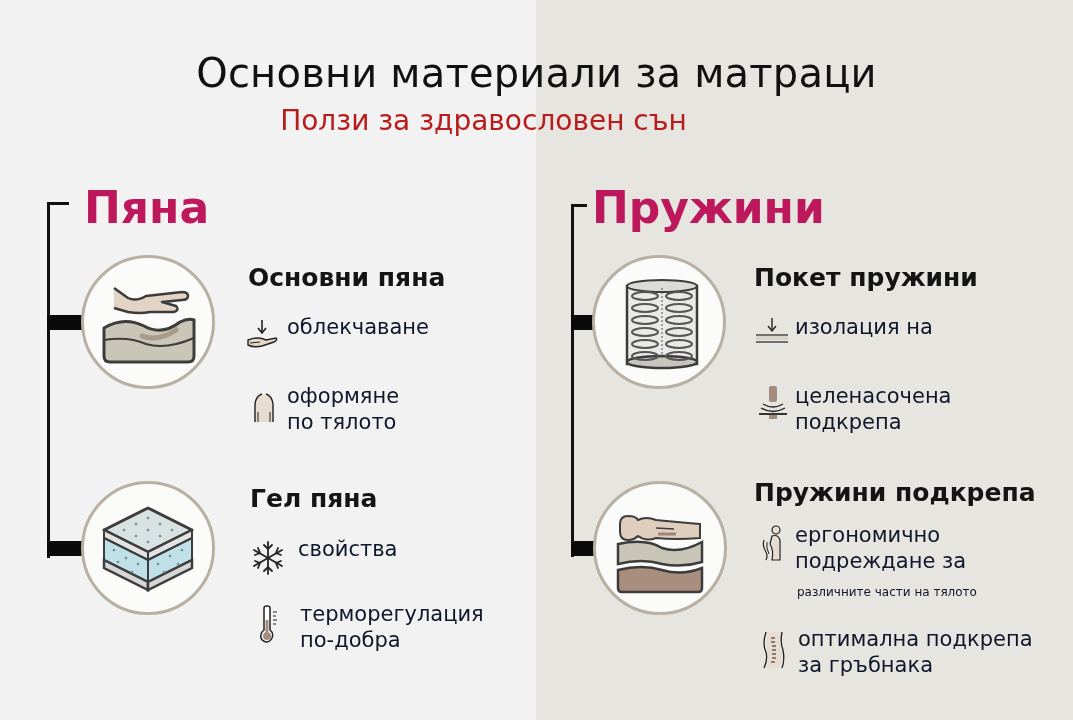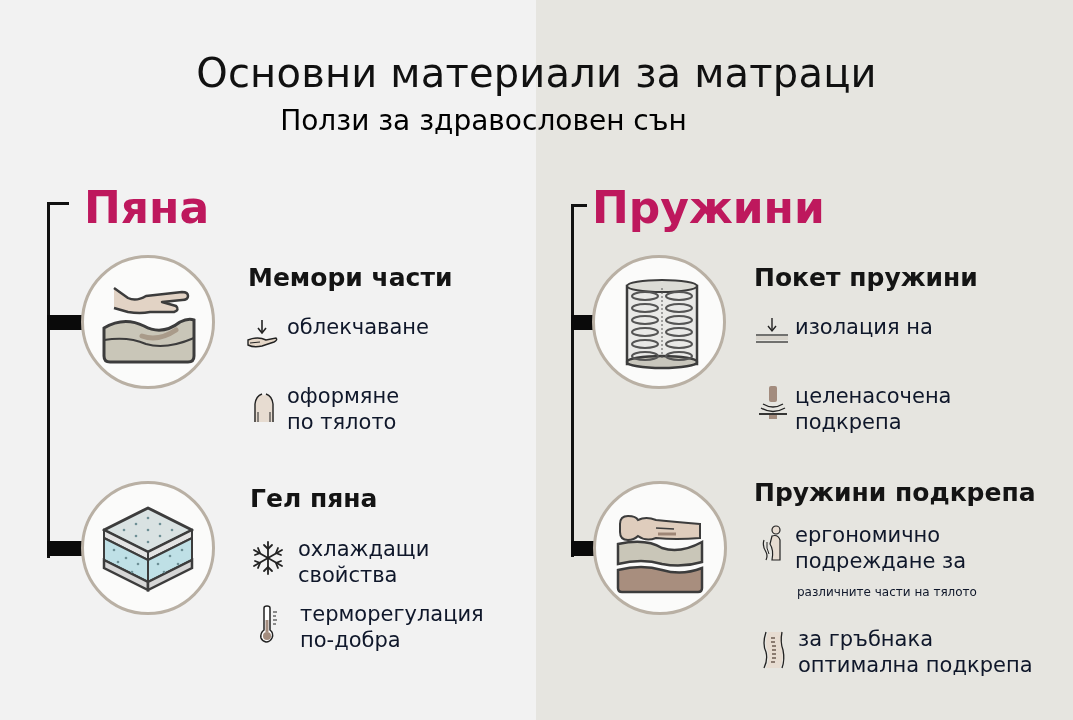--- a/index.html
+++ b/index.html
@@ -1,21 +1,21 @@
 <!DOCTYPE html>
 <html><head>
 <meta charset="utf-8">
 <style>
   * { margin:0; padding:0; box-sizing:border-box; }
   html, body { width:1073px; height:720px; overflow:hidden; }
   body { position:relative; font-family:"DejaVu Sans", "Liberation Sans", sans-serif; color:#111; }
   .bg-left { position:absolute; left:0; top:0; width:536px; height:720px; background:#f2f2f2; }
   .bg-right { position:absolute; left:536px; top:0; width:537px; height:720px; background:#e6e5e0; }
   .title { position:absolute; left:0; width:1073px; top:50px; text-align:center; font-size:40px; font-weight:normal; letter-spacing:0.2px; color:#111; }
-  .subtitle { position:absolute; left:0; width:967px; top:104px; text-align:center; font-size:28px; font-weight:normal; color:#000000; }
+  .subtitle { position:absolute; left:0; width:967px; top:104px; text-align:center; font-size:28px; font-weight:normal; color:#b91c1c; }
   .section-title { position:absolute; font-size:44px; font-weight:bold; color:#be185d; }
   .vline { position:absolute; background:#111; width:3px; }
   .hline { position:absolute; background:#111; height:3px; }
   .conn { position:absolute; background:#0a0a0a; height:15px; }
   .circle { position:absolute; width:134px; height:134px; border-radius:50%; background:#fbfbfa; border:3px solid #b9b0a4; }
   .circle svg { position:absolute; left:0; top:0; width:128px; height:128px; }
   .item-title { position:absolute; font-size:25px; font-weight:bold; color:#141414; white-space:nowrap; }
   .benefit { position:absolute; font-size:21px; line-height:26px; color:#0f172a; white-space:nowrap; }
   .benefit.small { font-size:12px; }
   .bicon { position:absolute; width:36px; height:40px; }
@@ -38,21 +38,21 @@
   <div class="section-title" style="left:84px; top:182px;">Пяна</div>
 
   <div class="circle" style="left:81px; top:255px;">
     <svg viewBox="0 0 128 128">
       <path d="M20 70 Q40 58 60 68 Q78 78 96 64 Q104 60 110 62 L110 98 Q110 104 104 104 L26 104 Q20 104 20 98 Z" fill="#c9c6b8" stroke="#3c3c3c" stroke-width="3"></path>
       <path d="M20 82 Q44 78 62 86 Q82 92 110 80" fill="none" stroke="#3c3c3c" stroke-width="2"></path>
       <path d="M58 78 Q74 84 92 72" fill="none" stroke="#a99b8a" stroke-width="5" stroke-linecap="round"></path>
       <path d="M30 30 L44 40 Q52 44 62 38 L98 34 Q104 34 104 38 Q104 42 98 42 L78 44 L92 48 Q96 52 90 54 L66 54 Q56 56 44 54 L30 50" fill="#e2d3c5" stroke="#3c3c3c" stroke-width="2.5" stroke-linejoin="round"></path>
     </svg>
   </div>
-  <div class="item-title" style="left:248px; top:263px;">Мемори части</div>
+  <div class="item-title" style="left:248px; top:263px;">Основни пяна</div>
 
   <div class="bicon" style="left:244px; top:318px;">
     <svg viewBox="0 0 36 40">
       <line x1="18" y1="2" x2="18" y2="14" stroke="#222" stroke-width="1.6"></line>
       <path d="M14 10 L18 15 L22 10" fill="none" stroke="#222" stroke-width="1.6"></path>
       <path d="M4 22 Q14 18 22 22 L32 20 Q34 22 30 24 L18 28 Q10 30 4 27 Z" fill="#e5d7c8" stroke="#222" stroke-width="1.4"></path>
       <path d="M6 25 L16 24" stroke="#222" stroke-width="1"></path>
     </svg>
   </div>
   <div class="benefit" style="left:287px; top:314px;">
@@ -116,21 +116,20 @@
         <path d="M14 7 L18 11 L22 7"></path>
           <path d="M14 33 L18 29 L22 33"></path>
         <path d="M5 17 L10 15 L8 10"></path>
           <path d="M31 23 L26 25 L28 30"></path>
         <path d="M5 23 L10 25 L8 30"></path>
           <path d="M31 17 L26 15 L28 10"></path>
       </g>
     </svg>
   </div>
   <div class="benefit" style="left:298px; top:536px;">
-    <div>охлаждащи</div>
     <div>свойства</div>
   </div>
 
   <div class="bicon" style="left:252px; top:604px;">
     <svg viewBox="0 0 36 40">
       <path d="M12 4 Q12 2 15 2 Q18 2 18 4 L18 26 Q22 29 20 34 Q18 38 14 38 Q10 37 9 34 Q8 29 12 26 Z" fill="#fff" stroke="#222" stroke-width="1.5"></path>
       <rect x="13.5" y="16" width="3" height="12" fill="#a38c7e"></rect>
       <circle cx="15" cy="32" r="4" fill="#a38c7e"></circle>
       <g stroke="#222" stroke-width="1">
           <line x1="21" y1="8" x2="25" y2="8"></line>
@@ -239,16 +238,16 @@
           <line x1="15" y1="12" x2="19" y2="12"></line>
           <line x1="16" y1="16" x2="20" y2="16"></line>
           <line x1="16" y1="20" x2="20" y2="20"></line>
           <line x1="16" y1="24" x2="20" y2="24"></line>
           <line x1="16" y1="28" x2="20" y2="28"></line>
           <line x1="15" y1="32" x2="19" y2="32"></line>
         </g>
     </svg>
   </div>
   <div class="benefit" style="left:798px; top:626px;">
+    <div>оптимална подкрепа</div>
     <div>за гръбнака</div>
-    <div>оптимална подкрепа</div>
   </div>
 </div>
 
 </body></html>

